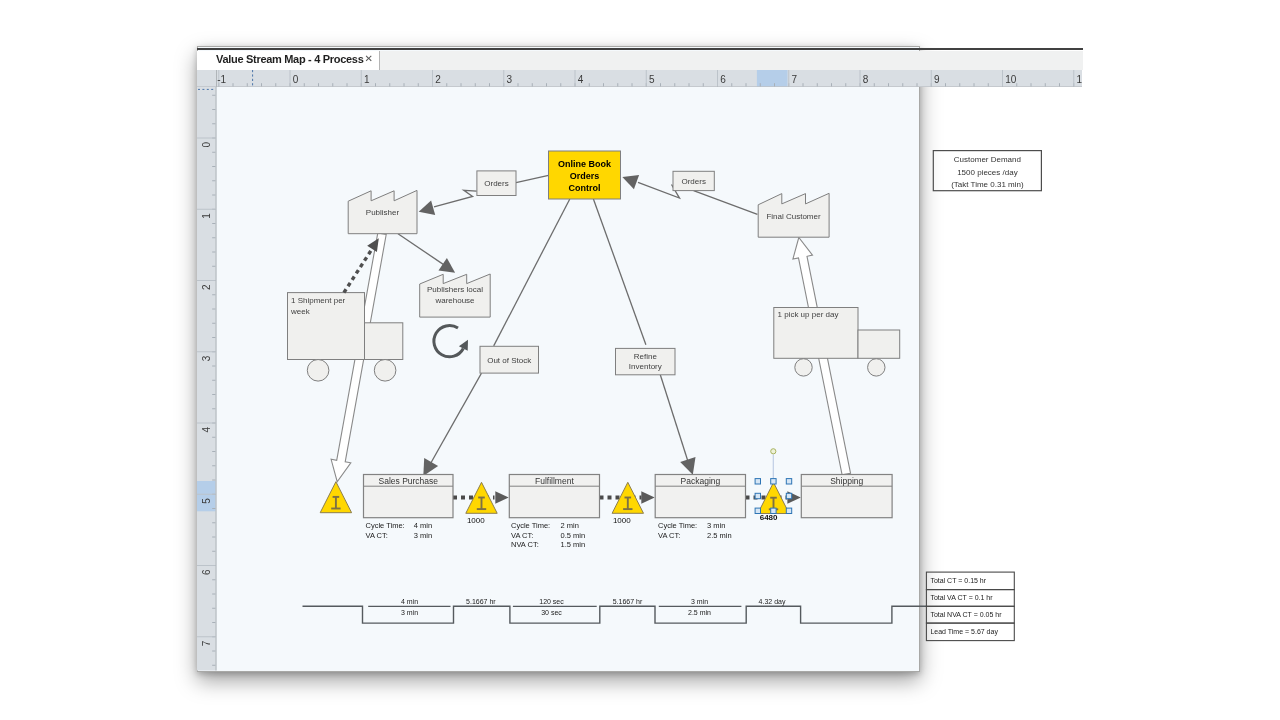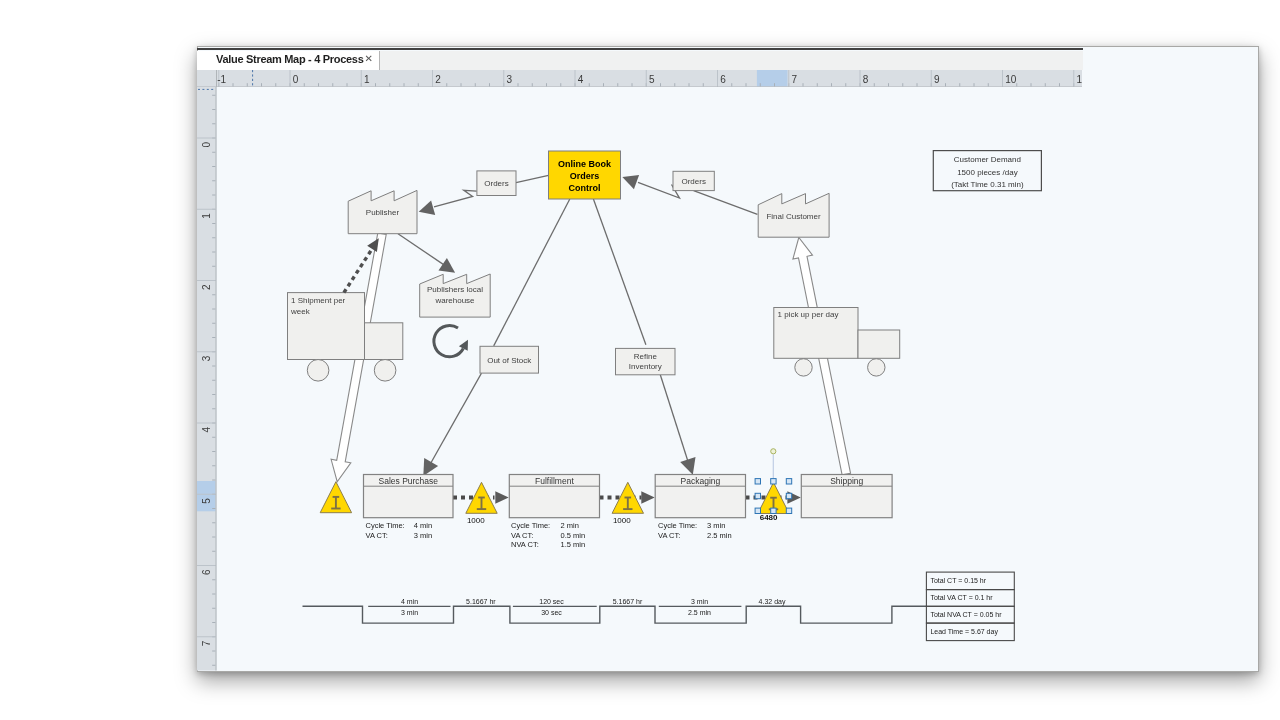--- a/index.html
+++ b/index.html
@@ -1,18 +1,18 @@
 <!DOCTYPE html>
 <html><head>
 <meta charset="utf-8">
 <style>
   * { margin:0; padding:0; box-sizing:border-box; }
   html,body { width:1280px; height:720px; background:#ffffff; overflow:hidden;
     font-family:"Liberation Sans", sans-serif; }
-  #win { position:absolute; left:197px; top:46px; width:1062px; height:626px;
+  #win { position:absolute; left:197px; top:46px; width:723px; height:626px;
     background:#f5f9fc; box-shadow:0 9px 20px rgba(0,0,0,.36), 0 2px 6px rgba(0,0,0,.22);
     border:1px solid #a8a8a6; }
   #win > * { position:absolute; }
   #topline { left:-1px; top:0.5px; width:886px; height:2.2px; background:#414141; }
   #tabstrip { left:-1px; top:3.5px; width:886px; height:19.5px; background:#f0f1f1; }
   #tab { position:absolute; left:0; top:0; width:183px; height:19.5px; background:#ffffff;
     border-right:1px solid #b5b5b5; }
   #tab span.t { position:absolute; left:19px; top:2px; font-size:11px; font-weight:bold;
     color:#1f1f1f; letter-spacing:-0.3px; white-space:nowrap; }
   #tab span.x { position:absolute; left:167.5px; top:2.5px; font-size:10px; color:#555; }

